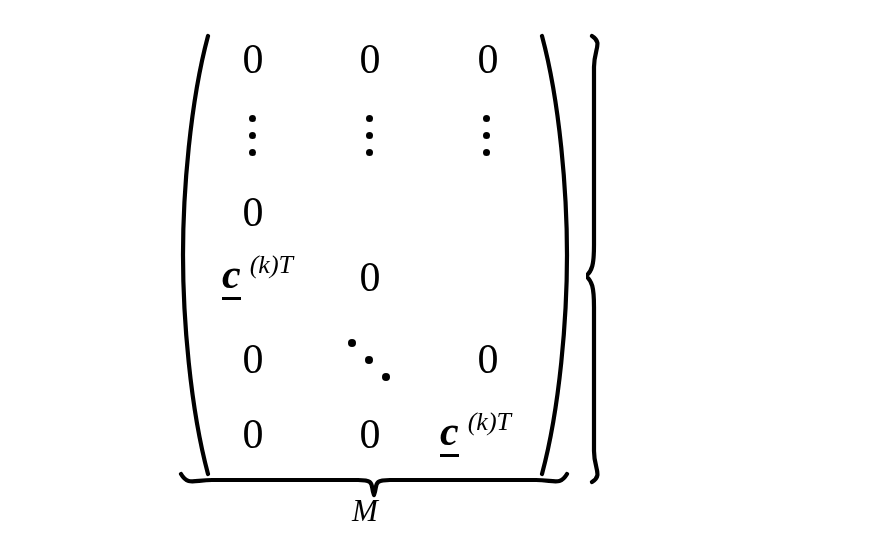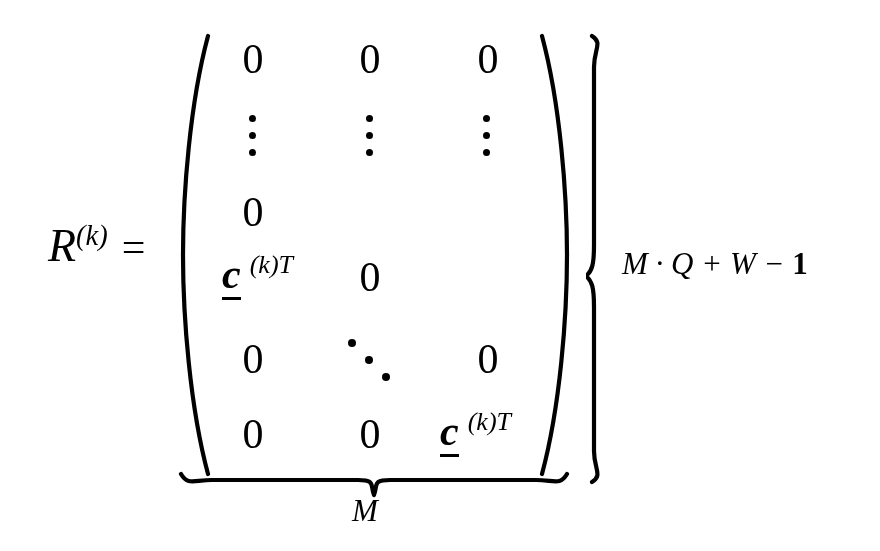--- a/index.html
+++ b/index.html
@@ -120,23 +120,20 @@
     font-style: italic;
     white-space: nowrap;
     line-height: 1;
   }
 </style>
 </head>
 <body>
 
 <div id="stage">
 
-  <div class="abs" id="lhs">
-    <span>R</span><span class="sup">(k)</span><span class="eq">=</span>
-  </div>
 
   <div class="abs paren" style="left:178px; top:33px;">
     <svg width="34" height="444" viewBox="0 0 34 444" xmlns="http://www.w3.org/2000/svg">
       <path d="M30 3 C12 70, 5 160, 5 222 C5 284, 12 374, 30 441" fill="none" stroke="#000" stroke-width="4.2" stroke-linecap="round"></path>
     </svg>
   </div>
 
   <div class="abs paren" style="left:538px; top:33px;">
     <svg width="34" height="444" viewBox="0 0 34 444" xmlns="http://www.w3.org/2000/svg">
       <path d="M4 3 C22 70, 29 160, 29 222 C29 284, 22 374, 4 441" fill="none" stroke="#000" stroke-width="4.2" stroke-linecap="round"></path>
@@ -183,29 +180,20 @@
   <div class="abs cvec" style="left:440px; top:409px;">
     <span class="cbody">c</span><span class="sup"><span>(k)</span><span class="tee">T</span></span>
   </div>
 
   <div class="abs brace" style="left:586px; top:33px;">
     <svg width="30" height="452" viewBox="0 0 30 452" xmlns="http://www.w3.org/2000/svg">
       <path d="M6 3 C17 10, 8 16, 8 34 L8 212 C8 232, 6 238, 0 243 C6 248, 8 254, 8 274 L8 418 C8 436, 17 442, 6 449" fill="none" stroke="#000" stroke-width="4.2" stroke-linecap="round" stroke-linejoin="round"></path>
     </svg>
   </div>
 
-  <div class="abs" id="right-label">
-    <span>M</span>
-    <span>·</span>
-    <span>Q</span>
-    <span>+</span>
-    <span>W</span>
-    <span>−</span>
-    <span style="font-style:normal; font-weight:bold;">1</span>
-  </div>
 
   <div class="abs brace" style="left:178px; top:471px;">
     <svg width="392" height="28" viewBox="0 0 392 28" xmlns="http://www.w3.org/2000/svg">
       <path d="M3 3 C10 15, 16 9, 34 9 L180 9 C198 9, 192 14, 196 24 C200 14, 194 9, 212 9 L358 9 C376 9, 382 15, 389 3" fill="none" stroke="#000" stroke-width="4.2" stroke-linecap="round" stroke-linejoin="round"></path>
     </svg>
   </div>
 
   <div class="abs" id="bottom-label">M</div>
 
 </div>

